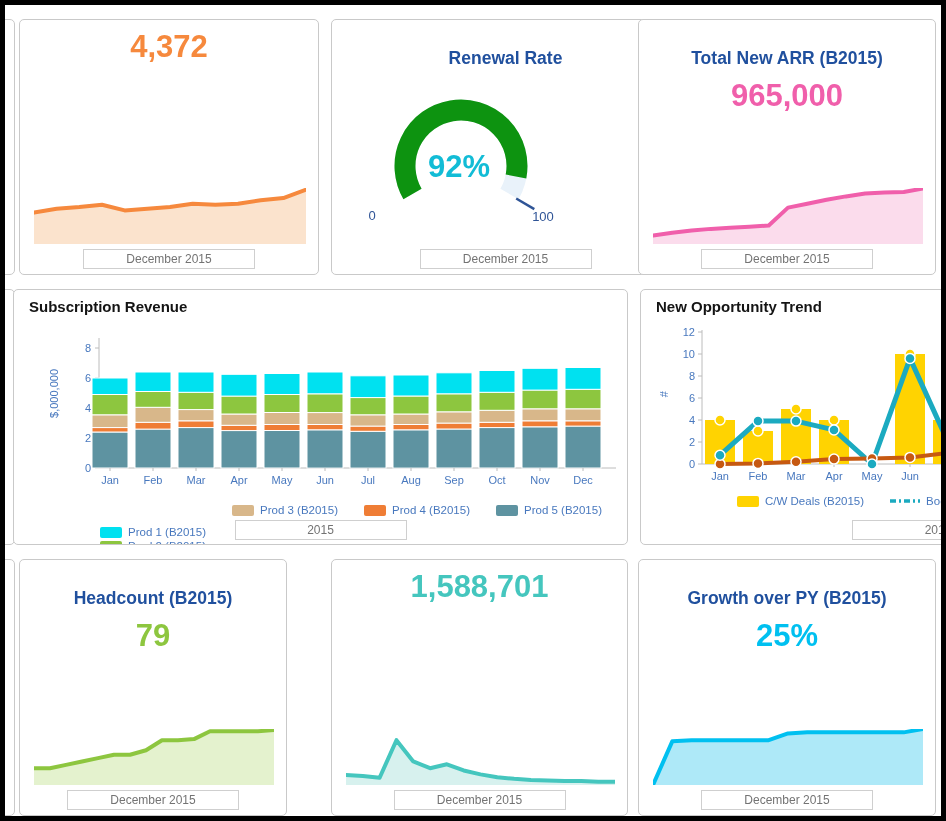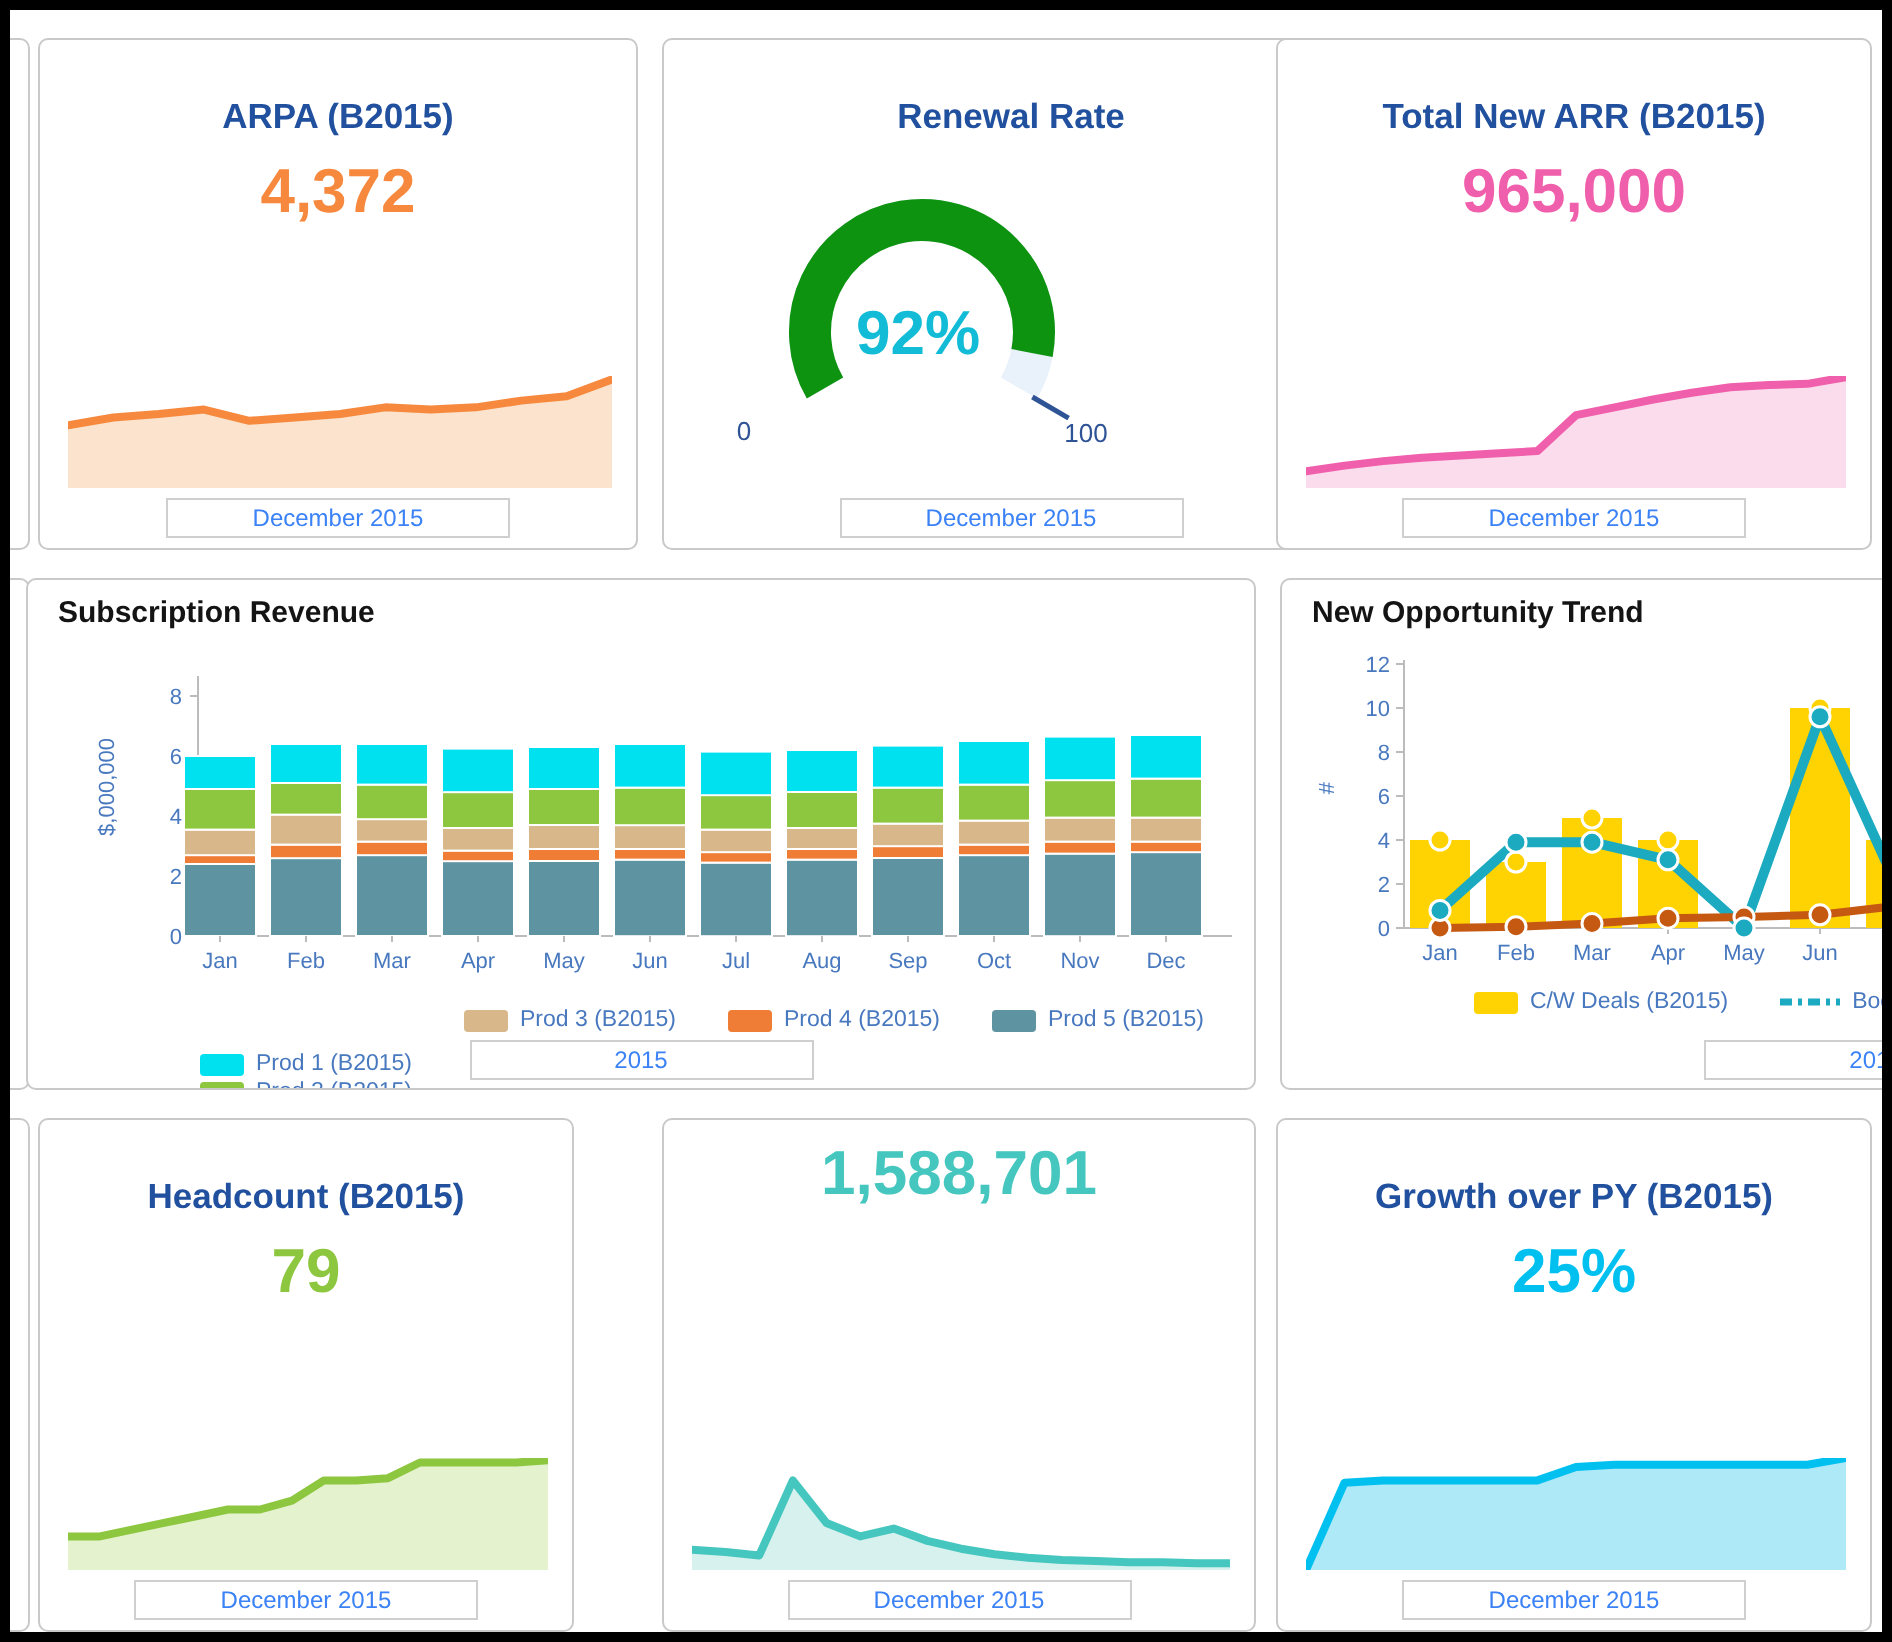--- a/index.html
+++ b/index.html
@@ -13,21 +13,21 @@
   .r2c1{left:8px;top:284px;width:615px;height:256px;}
   .r2c2{left:635px;top:284px;width:596px;height:256px;}
   .r3c1{left:14px;top:554px;width:268px;height:257px;}
   .r3c2{left:326px;top:554px;width:297px;height:257px;}
   .r3c3{left:633px;top:554px;width:298px;height:257px;}
   .kpi-title{margin-top:28px;text-align:center;font-size:17.5px;font-weight:bold;color:#20509E;white-space:nowrap;overflow:hidden;}
   .kpi-value{margin-top:9px;text-align:center;font-size:31px;font-weight:bold;}
   .spark{position:absolute;left:14px;right:12px;bottom:30px;height:56px;}
   .spark svg{display:block;width:100%;height:100%;}
   .period-box{position:absolute;left:50%;transform:translateX(-50%);bottom:5px;width:170px;height:18px;
-              border:1px solid #cfcfcf;background:#fff;color:#3b82f6;font-size:12px;line-height:18px;text-align:center;white-space:nowrap;}
+              border:1px solid #cfcfcf;background:#fff;color:#737373;font-size:12px;line-height:18px;text-align:center;white-space:nowrap;}
   .chart-header{position:absolute;left:15px;top:8px;font-size:15px;font-weight:bold;color:#141414;}
   .gauge-svg{position:absolute;left:24px;top:60px;width:230px;height:158px;}
   .gauge-minmax{font-size:13px;fill:#2F5496;text-anchor:middle;}
   .gauge-value{font-size:31px;font-weight:bold;text-anchor:middle;}
   .chart-svg{position:absolute;}
   #sub-svg{left:10px;top:30px;width:600px;height:172px;}
   #opp-svg{left:30px;top:36px;width:560px;height:168px;}
   #sub-svg text,#opp-svg text{font-size:11px;fill:#4878BE;font-family:"Liberation Sans",sans-serif;}
   .ylabel-wrap{position:absolute;display:flex;align-items:center;justify-content:center;}
   .ylabel-wrap span{writing-mode:vertical-rl;transform:rotate(180deg);font-size:11px;color:#4878BE;white-space:nowrap;}
@@ -46,21 +46,20 @@
 </head>
 <body>
 
 <div class="frame">
 
   <div class="sliver" style="top:14px;height:256px;"></div>
   <div class="sliver" style="top:284px;height:256px;"></div>
   <div class="sliver" style="top:554px;height:257px;"></div>
 
   <div class="card r1c1">
-    <div class="kpi-title">ARPA (B2015)</div>
     <div class="kpi-value" style="color: rgb(246, 137, 61);">4,372</div>
     <div class="spark">
         <svg viewBox="0 0 100 30" preserveAspectRatio="none">
           <polygon points="0.00,13.20 8.33,11.10 16.67,10.20 25.00,9.00 33.33,12.00 41.67,11.10 50.00,10.20 58.33,8.40 66.67,9.00 75.00,8.40 83.33,6.60 91.67,5.40 100.00,0.90 100,30 0,30" fill="#FBE3CD"></polygon>
           <polyline points="0.00,13.20 8.33,11.10 16.67,10.20 25.00,9.00 33.33,12.00 41.67,11.10 50.00,10.20 58.33,8.40 66.67,9.00 75.00,8.40 83.33,6.60 91.67,5.40 100.00,0.90" fill="none" stroke="#F6893D" stroke-width="4" stroke-linejoin="round" stroke-linecap="round" vector-effect="non-scaling-stroke"></polyline>
         </svg>
       </div>
     <div class="period-box"><span>December 2015</span></div>
   </div>
 

